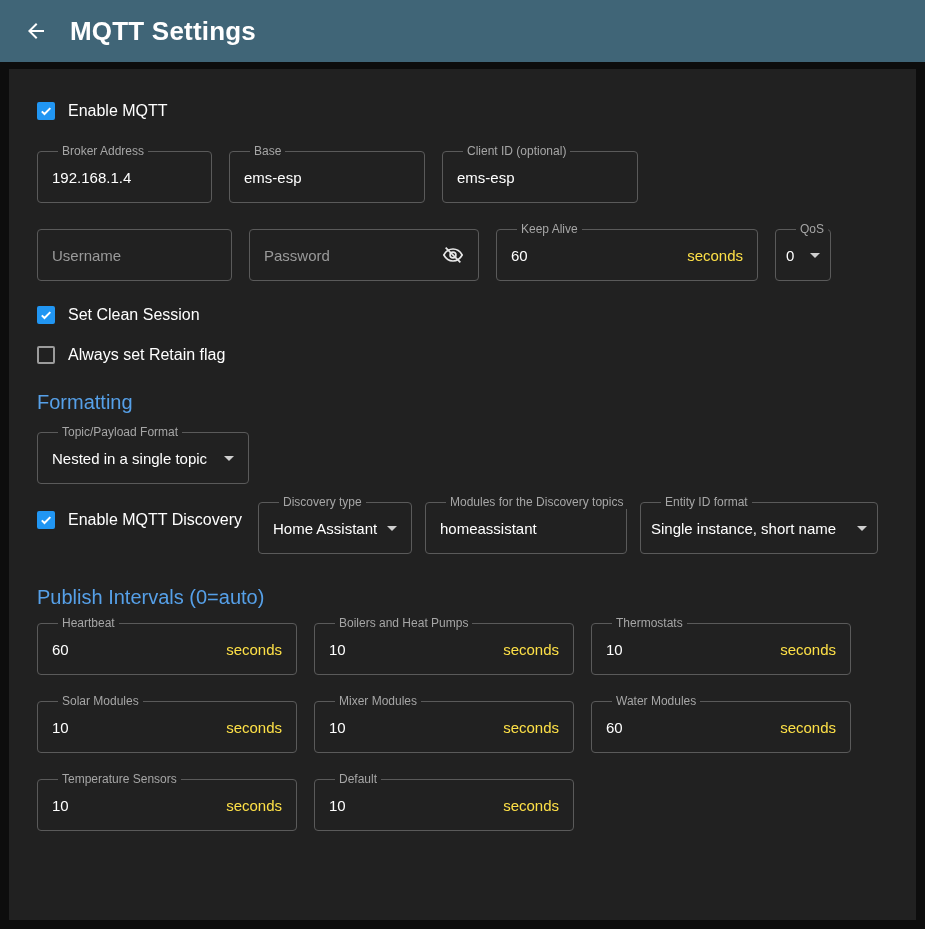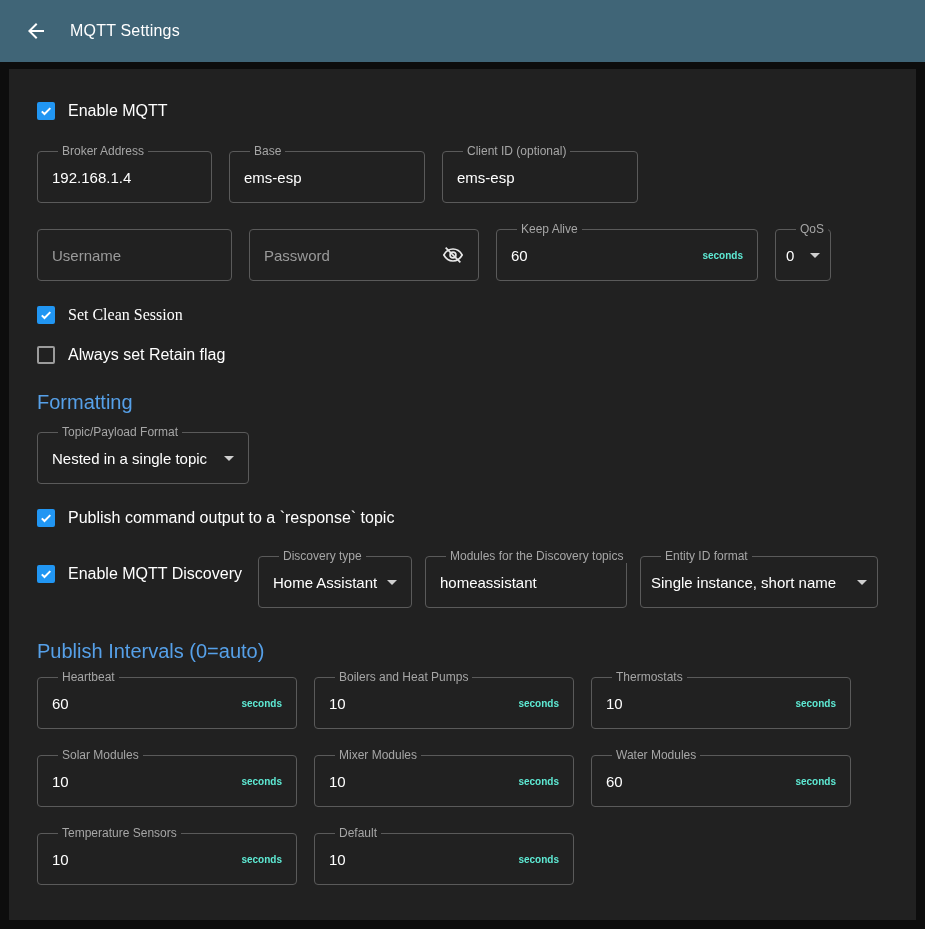--- a/index.html
+++ b/index.html
@@ -13,21 +13,21 @@
     background:var(--page_bg);
     font-family:"Liberation Sans", sans-serif;
     color:#fff;
   }
   
   .appbar{
     height:62px;background:var(--appbar);
     display:flex;align-items:center;padding:0 24px;gap:22px;
   }
   .back{display:inline-flex;cursor:pointer;}
-  .title{font-size:16px;font-weight:400;margin:0;letter-spacing:.2px;}
+  .title{font-size:26px;font-weight:700;margin:0;letter-spacing:.2px;}
 
   
   .card{
     margin:7px 9px 7px 9px;height:851px;
     background:var(--card_bg);
     padding:22px 28px;
   }
 
   
   .check-row{display:flex;align-items:center;gap:13px;height:40px;cursor:pointer;}
@@ -49,37 +49,37 @@
   .flabel{
     position:absolute;top:-7px;left:20px;font-size:12px;line-height:13px;
     color:#a6a6a6;background:var(--card_bg);padding:0 4px;white-space:nowrap;
   }
   .fvalue{
     background:transparent;border:none;outline:none;color:#fff;
     font-size:15px;font-family:inherit;padding:0;min-width:0;white-space:nowrap;
   }
   input.fvalue{width:100%;}
   .grow{flex:1;}
-  .suffix{margin-left:auto;color:#5eead4;font-size:10px;white-space:nowrap;padding-left:8px;font-weight:bold;}
+  .suffix{margin-left:auto;color:#fde047;font-size:15px;white-space:nowrap;padding-left:8px;}
   .select{cursor:pointer;}
   .arrow{margin-left:auto;display:inline-flex;flex-shrink:0;padding-left:6px;}
   .eye{margin-left:auto;display:inline-flex;cursor:pointer;flex-shrink:0;}
   ::placeholder{color:#9a9a9a;opacity:1;}
 
   
   .w175{width:175px;} .w196{width:196px;} .w195{width:195px;} .w230{width:230px;}
   .w262{width:262px;} .w56{width:56px;padding:0 10px;} .w212{width:212px;}
   .w154{width:154px;} .w202{width:202px;} .w238{width:238px;padding:0 10px;}
   .w260{width:260px;}
 
   
   .section-h{font-size:20px;font-weight:500;color:var(--heading);margin:0;}
   .row1{margin-top:20px;}
   .row2{margin-top:26px;}
-  .check-clean{margin-top:14px;font-family:Liberation Serif, serif;}
+  .check-clean{margin-top:14px;}
   .h-formatting{margin-top:16px;}
   .topic-wrap{margin-top:18px;}
   .check-response{margin-top:14px;}
   .discovery-row{display:flex;gap:13px;align-items:flex-start;margin-top:10px;padding-top:8px;}
   .discovery-row .check-row{width:208px;height:36px;text-align:center;}
   .h-intervals{margin-top:32px;}
   .grid{display:flex;flex-wrap:wrap;gap:26px 17px;width:814px;margin-top:14px;}
 </style>
 </head>
 <body>
@@ -172,28 +172,20 @@
       <span class="flabel">Topic/Payload Format</span>
       <span class="fvalue">Nested in a single topic</span>
       <span class="arrow">
         <svg width="10" height="5" viewBox="0 0 10 5">
             <path d="M0 0h10L5 5z" fill="#cfcfcf"></path>
           </svg>
       </span>
     </div>
   </div>
 
-  <label class="check-row check-response">
-    <span class="cb checked">
-      <svg class="tick" viewBox="0 0 24 24">
-          <path d="M4.8 12.6l4.6 4.6L19.4 7"></path>
-        </svg>
-    </span>
-    <span class="cb-label">Publish command output to a `response` topic</span>
-  </label>
 
   <div class="discovery-row">
     <label class="check-row">
       <span class="cb checked">
         <svg class="tick" viewBox="0 0 24 24">
             <path d="M4.8 12.6l4.6 4.6L19.4 7"></path>
           </svg>
       </span>
       <span class="cb-label">Enable MQTT Discovery</span>
     </label>

